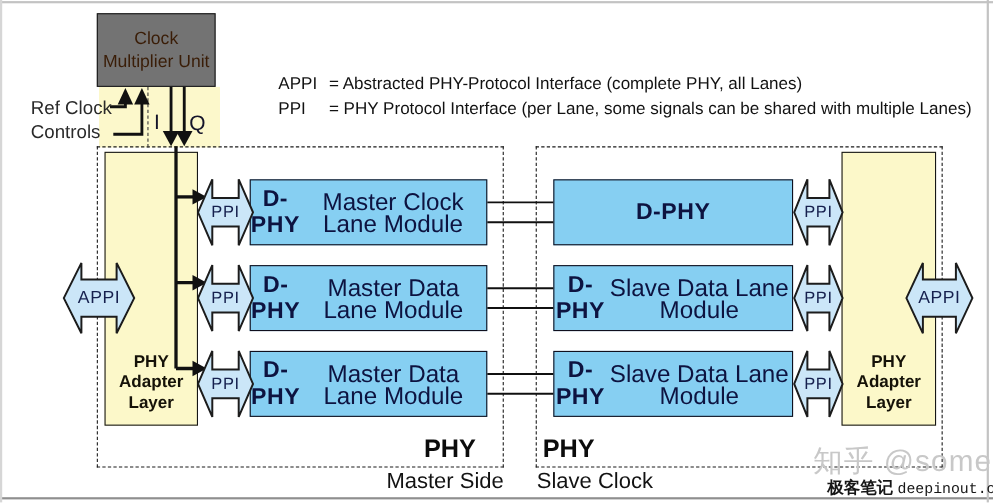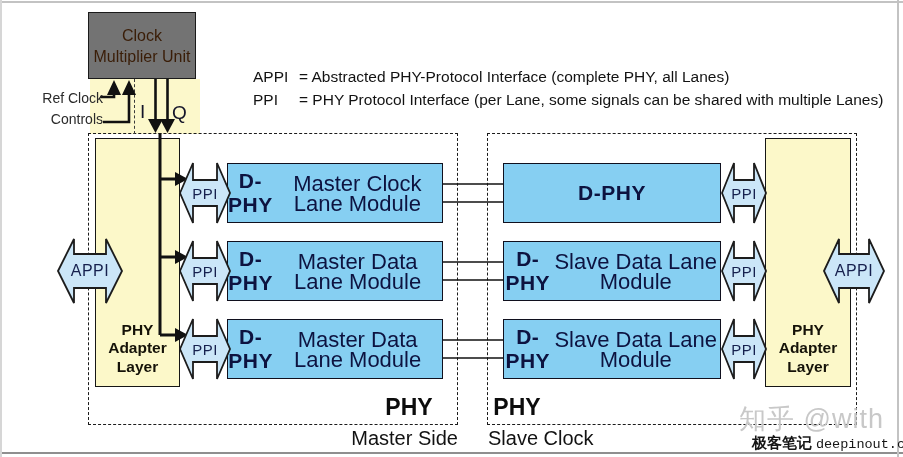--- a/index.html
+++ b/index.html
@@ -30,21 +30,21 @@
     background:#86CFF2;border:1.5px solid #10101e;box-sizing:border-box;z-index:2;
     display:flex;align-items:center;justify-content:center;
     text-align:center;color:#0d1340;
   }
   .module .ttl{font-weight:bold;font-size:21px;line-height:24px;letter-spacing:.5px;}
   .module .sub{font-size:22px;line-height:20px;margin-top:1px;}
   
   .legend{left:253px;top:66px;z-index:4;font-size:15.5px;line-height:22.5px;color:#121212;}
   .legend-row{display:flex;}
   .legend-term{width:46px;flex:0 0 46px;}
-  .refclock{left:28px;top:88px;width:75px;text-align:right;font-size:14px;line-height:21px;
+  .refclock{left:28px;top:88px;width:75px;font-size:17px;line-height:21px;
     color:#2a2a2a;z-index:4;white-space:pre-line;}
   .sig{z-index:4;font-size:19px;color:#14142a;}
   .ppi-label,.appi-label{
     z-index:4;color:#16204e;text-align:center;
     transform:translate(-50%,-50%);
   }
   .ppi-label{font-size:15px;letter-spacing:.5px;}
   .appi-label{font-size:16px;letter-spacing:.5px;}
   .phy-big{z-index:4;font-weight:bold;font-size:23px;color:#0c0c0c;text-align:center;width:76px;}
   .side-label{z-index:4;font-size:20px;color:#121212;}
@@ -178,19 +178,19 @@
   <div class="abs ppi-label" style="left:744px;top:349px;">PPI</div>
 
   <div class="abs appi-label" style="left:90px;top:271px;">APPI</div>
   <div class="abs appi-label" style="left:854px;top:271px;">APPI</div>
 
   <div class="abs phy-big" style="left:371px;top:394px;">PHY</div>
   <div class="abs phy-big" style="left:479px;top:394px;">PHY</div>
   <div class="abs side-label" style="left:330px;top:427px;width:128px;text-align:right;">Master Side</div>
   <div class="abs side-label" style="left:488px;top:427px;">Slave Clock</div>
 
-  <div class="abs wm-zhihu">知乎 @with</div>
+  <div class="abs wm-zhihu">知乎 @some</div>
   <div class="abs wm-brand">
     <span class="cn">极客笔记</span>
     <span class="en">deepinout.com</span>
   </div>
 
 </div>
 
 </body></html>

